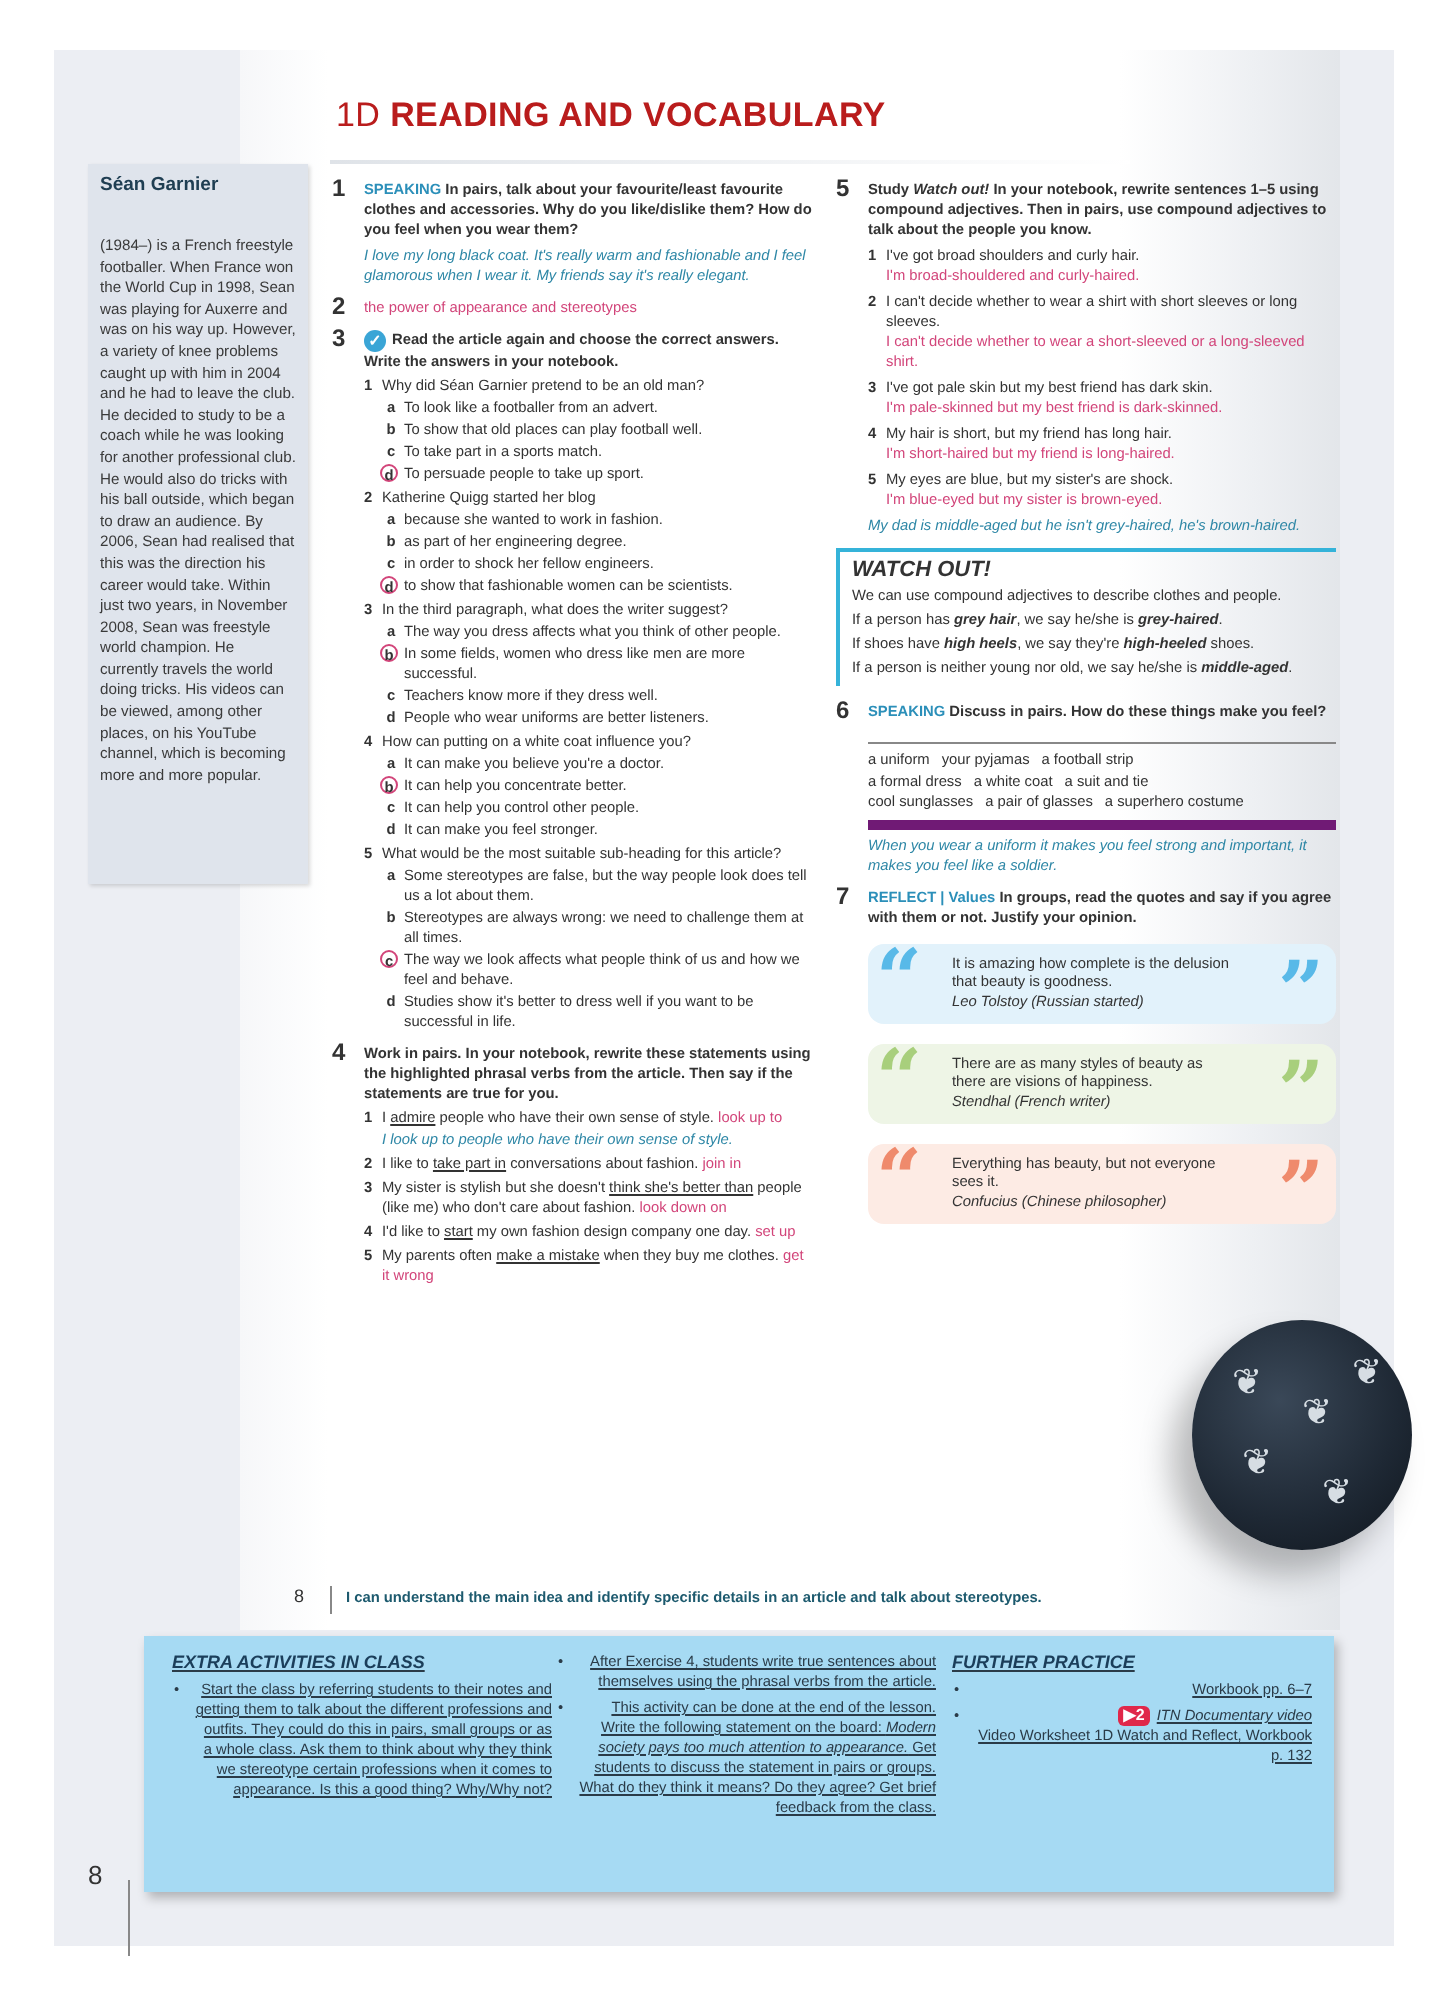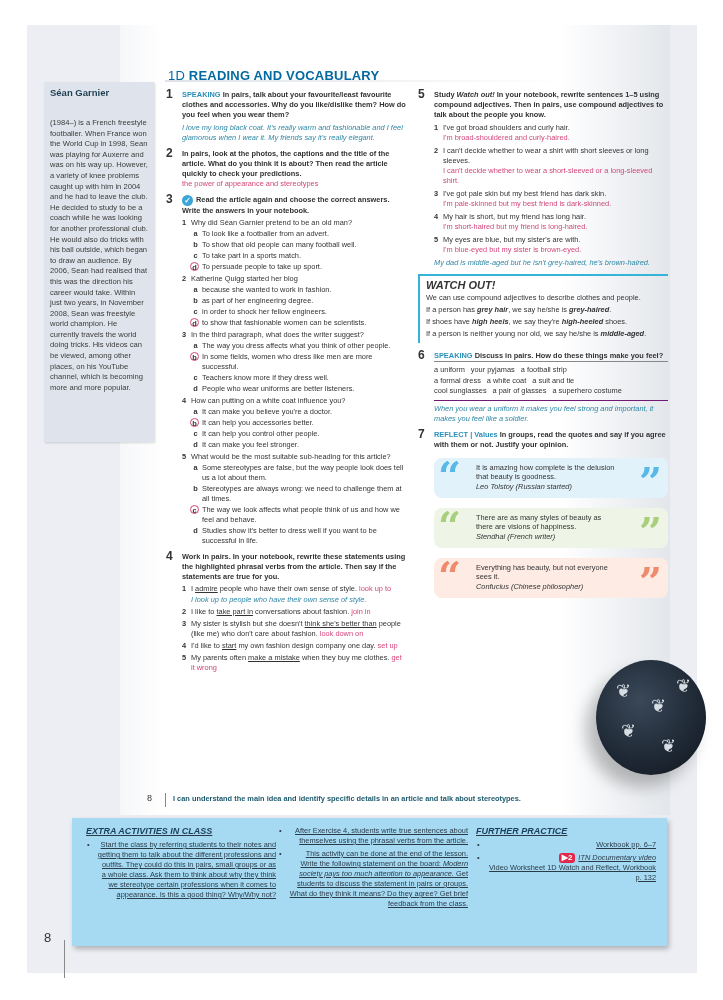--- a/index.html
+++ b/index.html
@@ -5,21 +5,21 @@
   * { box-sizing: border-box; margin: 0; padding: 0; }
   html, body { width: 723px; height: 1000px; background: #ffffff; overflow: hidden; }
   body { font-family: "Liberation Sans", sans-serif; color: #333; position: relative; }
 
   .outer-page { position: absolute; left: 27px; top: 25px; width: 670px; height: 948px; background: #eceef3; }
   .inner-page { position: absolute; left: 120px; top: 25px; width: 550px; height: 790px;
     background: linear-gradient(90deg, #f6f7f9 0%, #ffffff 8%, #ffffff 80%, #eef0f3 92%, #e3e6ea 100%); }
   .gutter-line { position: absolute; left: 64px; top: 940px; width: 1px; height: 38px; background: #888; }
   .outer-page-num { position: absolute; left: 44px; top: 930px; font-size: 13px; color: #333; }
 
-  .title { position: absolute; left: 168px; top: 68px; font-size: 13px; font-weight: bold; color: #0369a1; letter-spacing: 0.2px; }
+  .title { position: absolute; left: 168px; top: 48px; font-size: 17px; font-weight: bold; color: #b91c1c; letter-spacing: 0.2px; }
   .title .code { font-weight: normal; }
   .title-rule { position: absolute; left: 165px; top: 80px; width: 400px; height: 2px;
     background: linear-gradient(90deg, #dfe3e8, #ffffff); }
 
   .bio { position: absolute; left: 44px; top: 82px; width: 110px; height: 360px; background: #dfe4ec;
     padding: 5px 6px; box-shadow: 1px 1px 2px rgba(0,0,0,0.15); }
   .bio h3 { font-size: 9.5px; color: #1f3e52; font-weight: bold; margin-bottom: 20px; }
   .bio p { font-size: 7.6px; line-height: 10.6px; color: #3a3a3a; }
 
   .col-left { position: absolute; left: 166px; top: 90px; width: 240px; font-size: 7.4px; line-height: 10px; }
@@ -42,21 +42,21 @@
 
   .sub { position: relative; padding-left: 9px; margin-top: 2px; }
   .sub-num { position: absolute; left: 0; top: 0; font-weight: bold; }
   .ul { text-decoration: underline; }
 
   .watch { border-top: 2px solid #35b3d9; border-left: 2px solid #35b3d9; padding: 4px 6px; margin: 6px 0 8px 0; }
   .watch h4 { font-size: 11px; font-style: italic; font-weight: bold; color: #333; margin-bottom: 3px; }
   .watch p { margin-top: 2px; }
   .watch b { font-style: italic; }
 
-  .words { border-top: 1px solid #888; border-bottom: 1px solid #701a75; padding: 3px 0; margin: 0 0 0 0; line-height: 10.5px; }
+  .words { border-top: 1px solid #888; border-bottom: 5px solid #701a75; padding: 3px 0; margin: 10px 0 0 0; line-height: 10.5px; }
   .words span { margin-right: 6px; }
 
   .quote { position: relative; height: 40px; border-radius: 8px; margin: 6px 0 10px 0; padding: 5px 50px 5px 42px; font-size: 7.4px; line-height: 9.5px; }
   .quote .qo { position: absolute; left: 4px; top: -2px; font-size: 40px; font-weight: bold; line-height: 40px; font-family: "DejaVu Serif", serif; }
   .quote .qc { position: absolute; right: 6px; top: 4px; font-size: 40px; font-weight: bold; line-height: 40px; font-family: "DejaVu Serif", serif; }
   .quote .author { font-style: italic; }
 
   .ball { position: absolute; left: 596px; top: 660px; width: 110px; height: 115px; border-radius: 50%;
     background: radial-gradient(circle at 40% 35%, #3a4858 0%, #1e2834 60%, #0f151c 100%); box-shadow: -10px 12px 16px rgba(0,0,0,0.25); }
   .ball .mark { position: absolute; color: #d6dde3; font-size: 18px; }
@@ -100,48 +100,47 @@
     <span class="ex-num">1</span>
     <div class="ex-instr">
       <span class="tag">SPEAKING</span>
       <span>In pairs, talk about your favourite/least favourite clothes and accessories. Why do you like/dislike them? How do you feel when you wear them?</span>
     </div>
     <div class="model">I love my long black coat. It's really warm and fashionable and I feel glamorous when I wear it. My friends say it's really elegant.</div>
   </div>
 
   <div class="ex">
     <span class="ex-num">2</span>
-    <div class="ex-instr">In pairs, look at the photos, the captions and the title of the article. What do you think it is about? Then read the article quickly to check your predictions.</div>
     <div class="answer">the power of appearance and stereotypes</div>
   </div>
 
   <div class="ex">
     <span class="ex-num">3</span>
     <div class="ex-instr">
       <span class="check-icon">✓</span><span>Read the article again and choose the correct answers. Write the answers in your notebook.</span>
     </div>
     <div id="ex3-questions">
         <div class="q"><span class="q-num">1</span><span>Why did Séan Garnier pretend to be an old man?</span></div>
         <div class="opt"><span class="opt-letter">a</span><span>To look like a footballer from an advert.</span></div>
-        <div class="opt"><span class="opt-letter">b</span><span>To show that old people can many football well.</span></div>
+        <div class="opt"><span class="opt-letter">b</span><span>To show that old places can play football well.</span></div>
         <div class="opt"><span class="opt-letter">c</span><span>To take part in a sports match.</span></div>
         <div class="opt"><span class="opt-letter circled">d</span><span>To persuade people to take up sport.</span></div>
         <div class="q"><span class="q-num">2</span><span>Katherine Quigg started her blog</span></div>
         <div class="opt"><span class="opt-letter">a</span><span>because she wanted to work in fashion.</span></div>
         <div class="opt"><span class="opt-letter">b</span><span>as part of her engineering degree.</span></div>
         <div class="opt"><span class="opt-letter">c</span><span>in order to shock her fellow engineers.</span></div>
         <div class="opt"><span class="opt-letter circled">d</span><span>to show that fashionable women can be scientists.</span></div>
         <div class="q"><span class="q-num">3</span><span>In the third paragraph, what does the writer suggest?</span></div>
         <div class="opt"><span class="opt-letter">a</span><span>The way you dress affects what you think of other people.</span></div>
         <div class="opt"><span class="opt-letter circled">b</span><span>In some fields, women who dress like men are more successful.</span></div>
         <div class="opt"><span class="opt-letter">c</span><span>Teachers know more if they dress well.</span></div>
         <div class="opt"><span class="opt-letter">d</span><span>People who wear uniforms are better listeners.</span></div>
         <div class="q"><span class="q-num">4</span><span>How can putting on a white coat influence you?</span></div>
         <div class="opt"><span class="opt-letter">a</span><span>It can make you believe you're a doctor.</span></div>
-        <div class="opt"><span class="opt-letter circled">b</span><span>It can help you accessories better.</span></div>
+        <div class="opt"><span class="opt-letter circled">b</span><span>It can help you concentrate better.</span></div>
         <div class="opt"><span class="opt-letter">c</span><span>It can help you control other people.</span></div>
         <div class="opt"><span class="opt-letter">d</span><span>It can make you feel stronger.</span></div>
         <div class="q"><span class="q-num">5</span><span>What would be the most suitable sub-heading for this article?</span></div>
         <div class="opt"><span class="opt-letter">a</span><span>Some stereotypes are false, but the way people look does tell us a lot about them.</span></div>
         <div class="opt"><span class="opt-letter">b</span><span>Stereotypes are always wrong: we need to challenge them at all times.</span></div>
         <div class="opt"><span class="opt-letter circled">c</span><span>The way we look affects what people think of us and how we feel and behave.</span></div>
         <div class="opt"><span class="opt-letter">d</span><span>Studies show it's better to dress well if you want to be successful in life.</span></div>
       </div>
   </div>
 
@@ -163,21 +162,21 @@
   <div class="ex">
     <span class="ex-num">5</span>
     <div class="ex-instr">
       <span>Study </span><i>Watch out!</i><span> In your notebook, rewrite sentences 1–5 using compound adjectives. Then in pairs, use compound adjectives to talk about the people you know.</span>
     </div>
     <div id="ex5-items">
         <div class="sub" style="margin-top: 3px;"><span class="sub-num">1</span><span>I've got broad shoulders and curly hair.</span><div class="answer">I'm broad-shouldered and curly-haired.</div></div>
         <div class="sub" style="margin-top: 3px;"><span class="sub-num">2</span><span>I can't decide whether to wear a shirt with short sleeves or long sleeves.</span><div class="answer">I can't decide whether to wear a short-sleeved or a long-sleeved shirt.</div></div>
         <div class="sub" style="margin-top: 3px;"><span class="sub-num">3</span><span>I've got pale skin but my best friend has dark skin.</span><div class="answer">I'm pale-skinned but my best friend is dark-skinned.</div></div>
         <div class="sub" style="margin-top: 3px;"><span class="sub-num">4</span><span>My hair is short, but my friend has long hair.</span><div class="answer">I'm short-haired but my friend is long-haired.</div></div>
-        <div class="sub" style="margin-top: 3px;"><span class="sub-num">5</span><span>My eyes are blue, but my sister's are with.</span><div class="answer">I'm blue-eyed but my sister is brown-eyed.</div></div>
+        <div class="sub" style="margin-top: 3px;"><span class="sub-num">5</span><span>My eyes are blue, but my sister's are shock.</span><div class="answer">I'm blue-eyed but my sister is brown-eyed.</div></div>
       </div>
     <div class="model">My dad is middle-aged but he isn't grey-haired, he's brown-haired.</div>
   </div>
 
   <div class="watch">
     <h4>WATCH OUT!</h4>
     <p>We can use compound adjectives to describe clothes and people.</p>
     <div id="watch-lines">
         <p><span>If a person has </span><b>grey hair</b><span>, we say he/she is </span><b>grey-haired</b><span>.</span></p>
         <p><span>If shoes have </span><b>high heels</b><span>, we say they're </span><b>high-heeled</b><span> shoes.</span></p>

